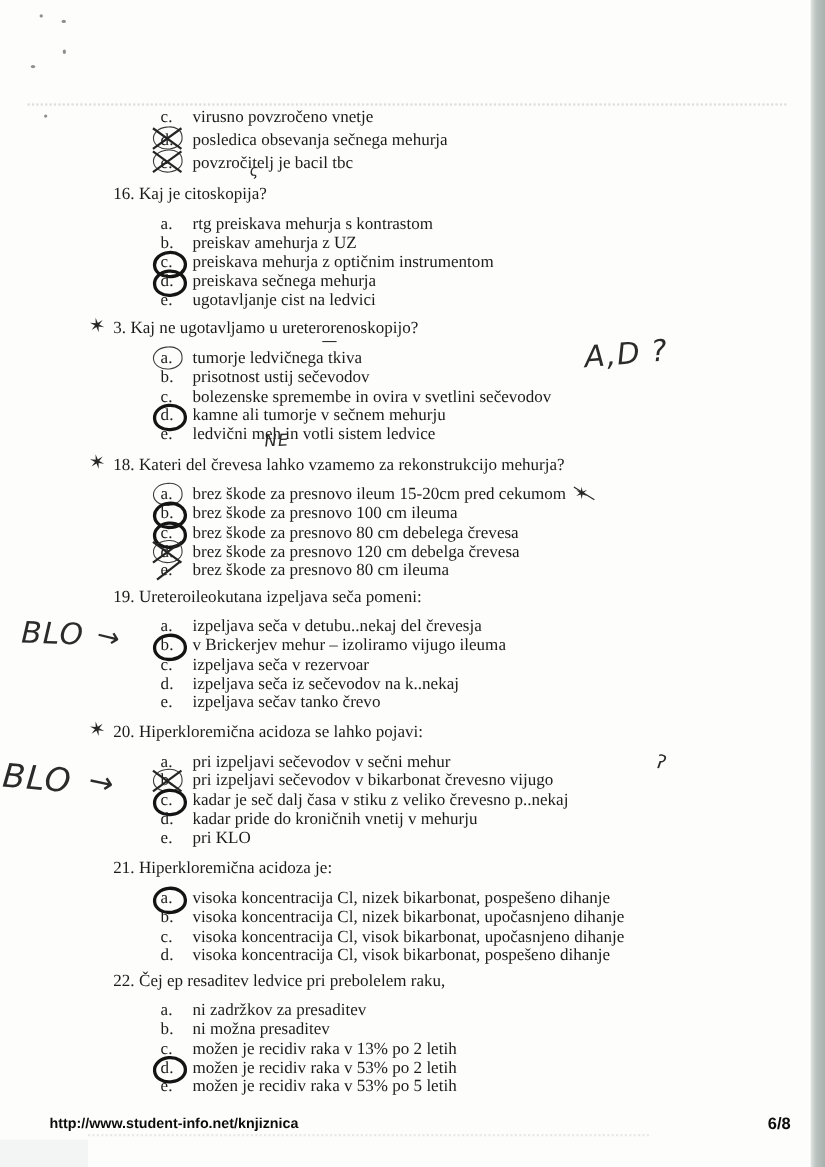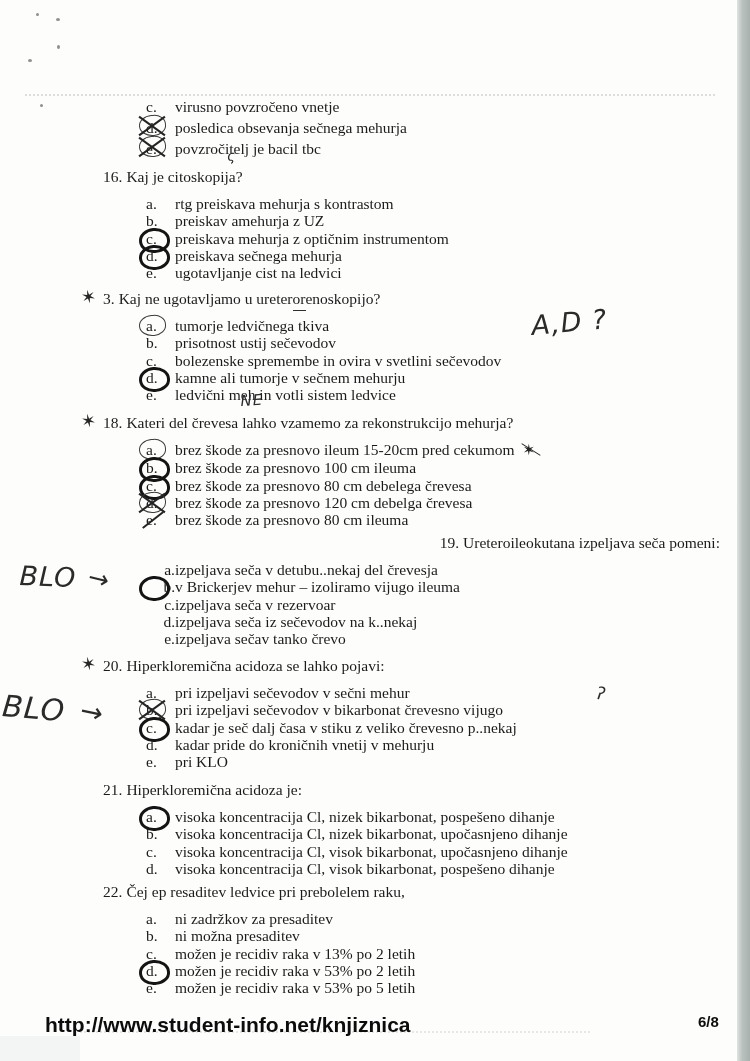--- a/index.html
+++ b/index.html
@@ -40,21 +40,21 @@
   .xl.slash{width:26px;left:-6px;transform:rotate(-38deg);}
   .crossed-star{position:relative;display:inline-block;margin-left:8px;
     font-family:"DejaVu Sans",sans-serif;font-size:15px;color:#262626;}
   .crossed-star .xl{left:-3px;top:7px;width:22px;transform:rotate(32deg);border-top-width:1.7px;}
   
   .hand{position:absolute;font-family:"DejaVu Sans",sans-serif;font-style:italic;
     color:#2b2b2b;white-space:nowrap;transform-origin:left top;letter-spacing:1px;}
   .hand.cursive{transform:skewX(-8deg);}
   
   .footer-url{position:absolute;left:45px;top:1013px;
-    font-family:"Liberation Sans","DejaVu Sans",sans-serif;font-weight:bold;font-size:21px;color:#0c0c0c;}
+    font-family:"Liberation Sans","DejaVu Sans",sans-serif;font-weight:bold;font-size:13px;color:#0c0c0c;}
   .footer-page{position:absolute;left:684px;top:1013px;
     font-family:"Liberation Sans","DejaVu Sans",sans-serif;font-weight:bold;font-size:15px;color:#0c0c0c;margin-left:14px;}
 </style>
 </head>
 <body>
 
 <div class="page">
 
   <div class="edge-strip"></div>
   <div class="dotline" style="left:25px;top:94px;width:690px;"></div>
@@ -180,21 +180,21 @@
     <span class="opt-text">brez škode za presnovo 120 cm debelga črevesa</span>
   </div>
 
   <div class="option">
     <span class="opt-letter">e.<i class="xl slash"></i></span>
     <span class="opt-text">brez škode za presnovo 80 cm ileuma</span>
   </div>
 </div>
   </div>
 
-  <div class="question" style="top: 533px; text-align: right;">
+  <div class="question" style="top: 533px;">
     <div class="q-line">
       
       <span class="q-num">19.</span><span class="q-text">Ureteroileokutana izpeljava seča pomeni:</span>
     </div>
     <div class="options">
   <div class="option">
     <span class="opt-letter">a.</span>
     <span class="opt-text">izpeljava seča v detubu..nekaj del črevesja</span>
   </div>
 

